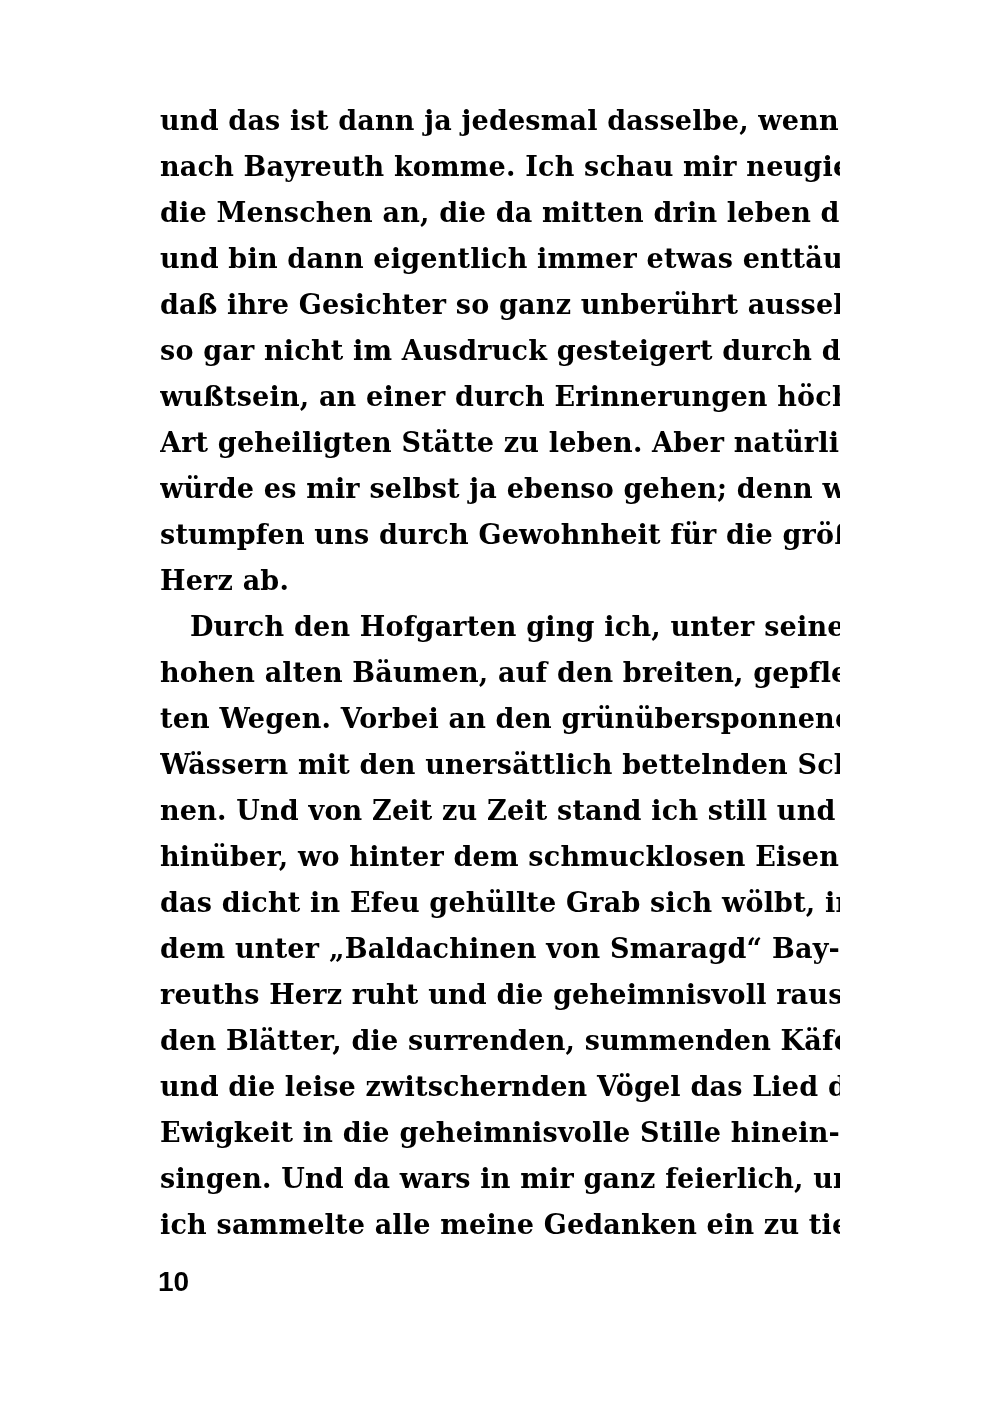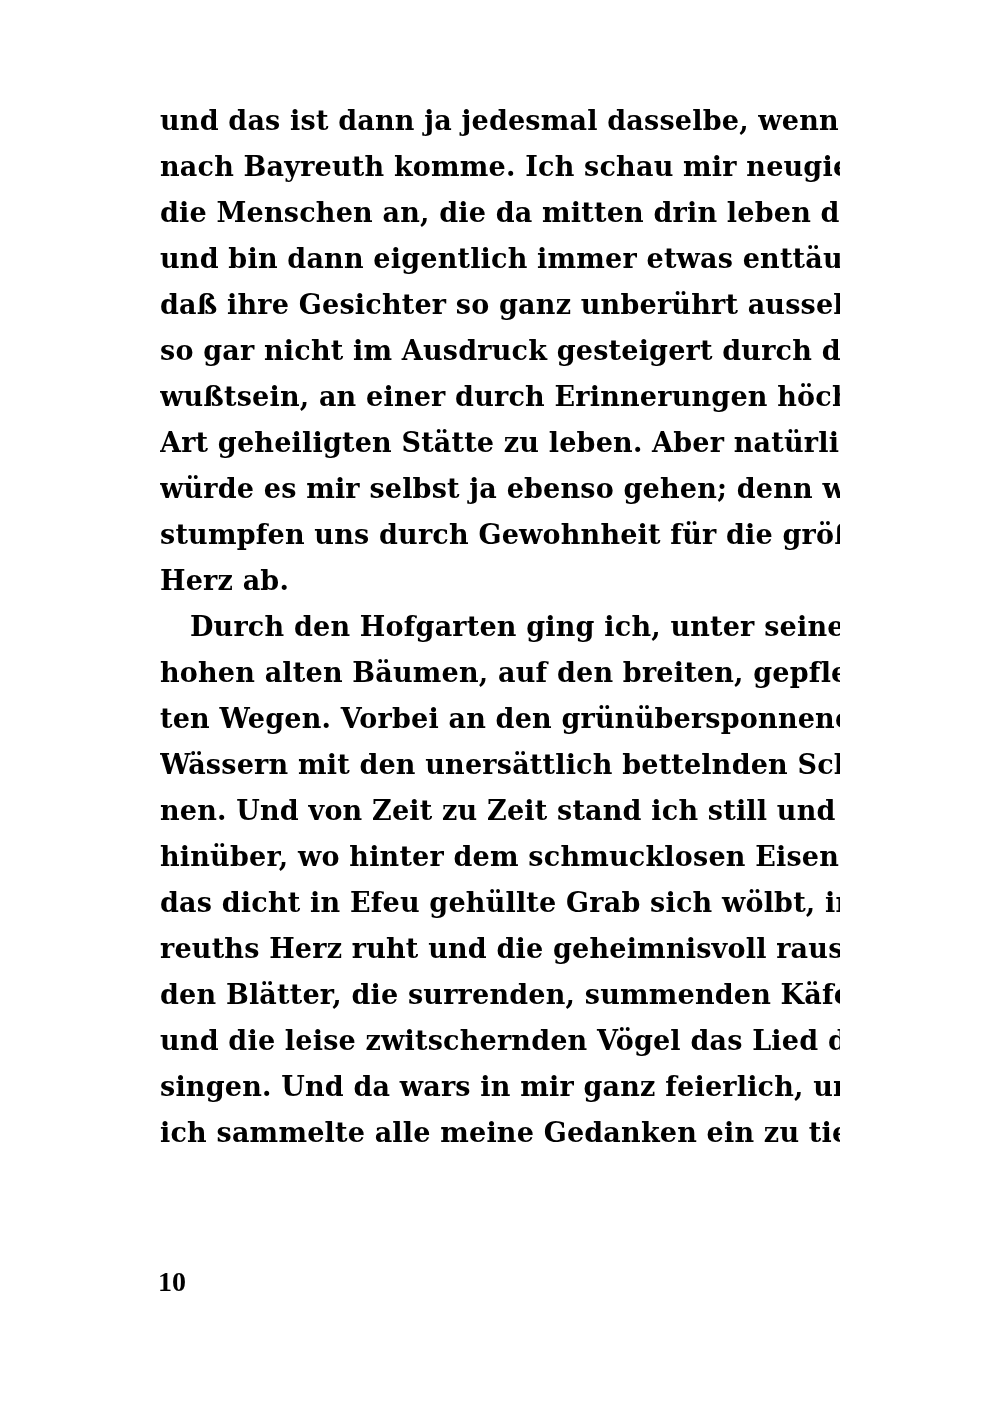--- a/index.html
+++ b/index.html
@@ -36,21 +36,21 @@
     .line.last {
       text-align-last: left;
     }
     .line.indent {
       padding-left: 30px;
     }
     .page-number {
       position: absolute;
       left: 158px;
       top: 1266px;
-      font-family: Liberation Serif, serif;
+      font-family: Liberation Sans, sans-serif;
       font-weight: bold;
       font-size: 28px;
       color: #000000;
     }
   </style>
 </head>
 <body>
 
 <div class="page">
   <div class="paragraph">
@@ -67,21 +67,23 @@
     <span class="line last">Herz ab.</span>
   </div>
   <div class="paragraph">
     <span class="line indent">Durch den Hofgarten ging ich, unter seinen</span>
     <span class="line">hohen alten Bäumen, auf den breiten, gepfleg-</span>
     <span class="line">ten Wegen. Vorbei an den grünübersponnenen</span>
     <span class="line">Wässern mit den unersättlich bettelnden Schwä-</span>
     <span class="line">nen. Und von Zeit zu Zeit stand ich still und sah</span>
     <span class="line">hinüber, wo hinter dem schmucklosen Eisengitter</span>
     <span class="line">das dicht in Efeu gehüllte Grab sich wölbt, in</span>
+    <span class="line">dem unter „Baldachinen von Smaragd“ Bay-</span>
     <span class="line">reuths Herz ruht und die geheimnisvoll rauschen-</span>
     <span class="line">den Blätter, die surrenden, summenden Käfer</span>
     <span class="line">und die leise zwitschernden Vögel das Lied der</span>
+    <span class="line">Ewigkeit in die geheimnisvolle Stille hinein-</span>
     <span class="line">singen. Und da wars in mir ganz feierlich, und</span>
     <span class="line">ich sammelte alle meine Gedanken ein zu tief-</span>
   </div>
 </div>
 
 <div class="page-number">10</div>
 
 </body></html>

